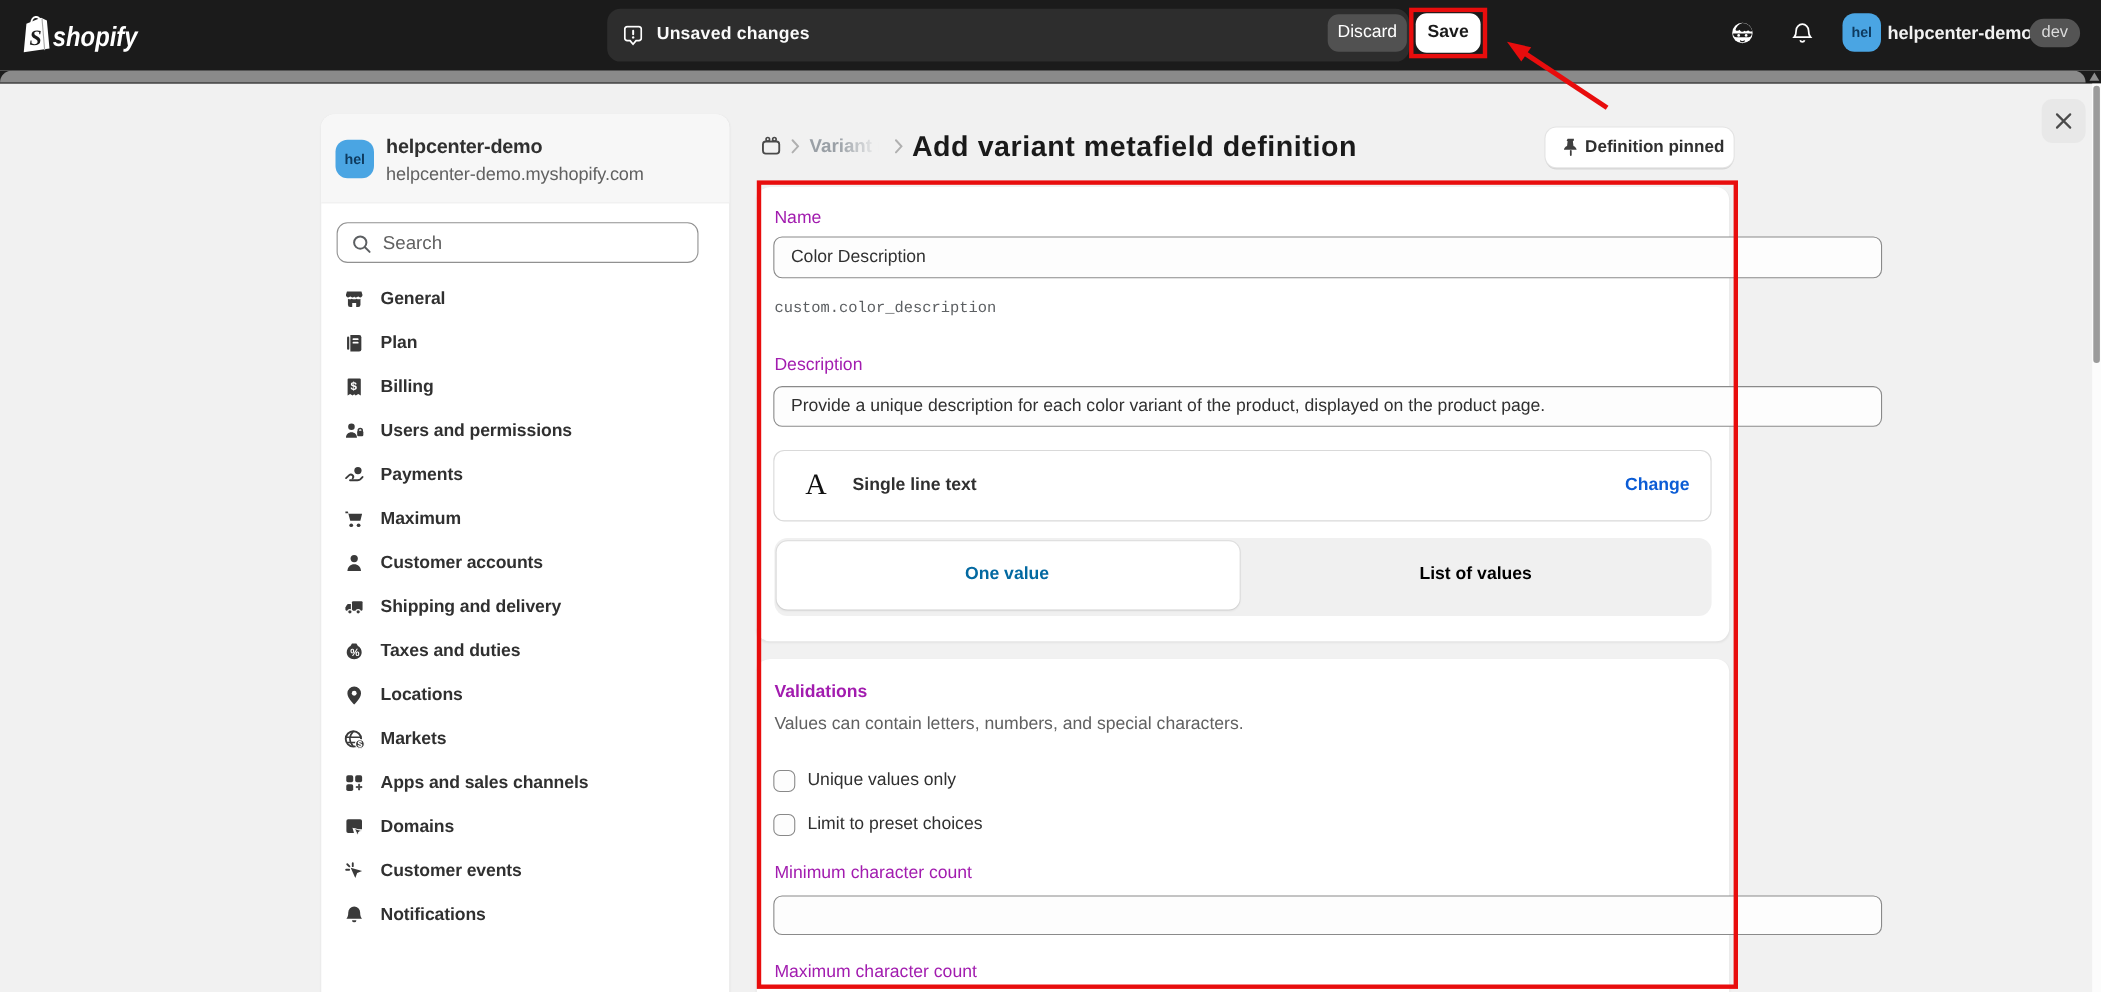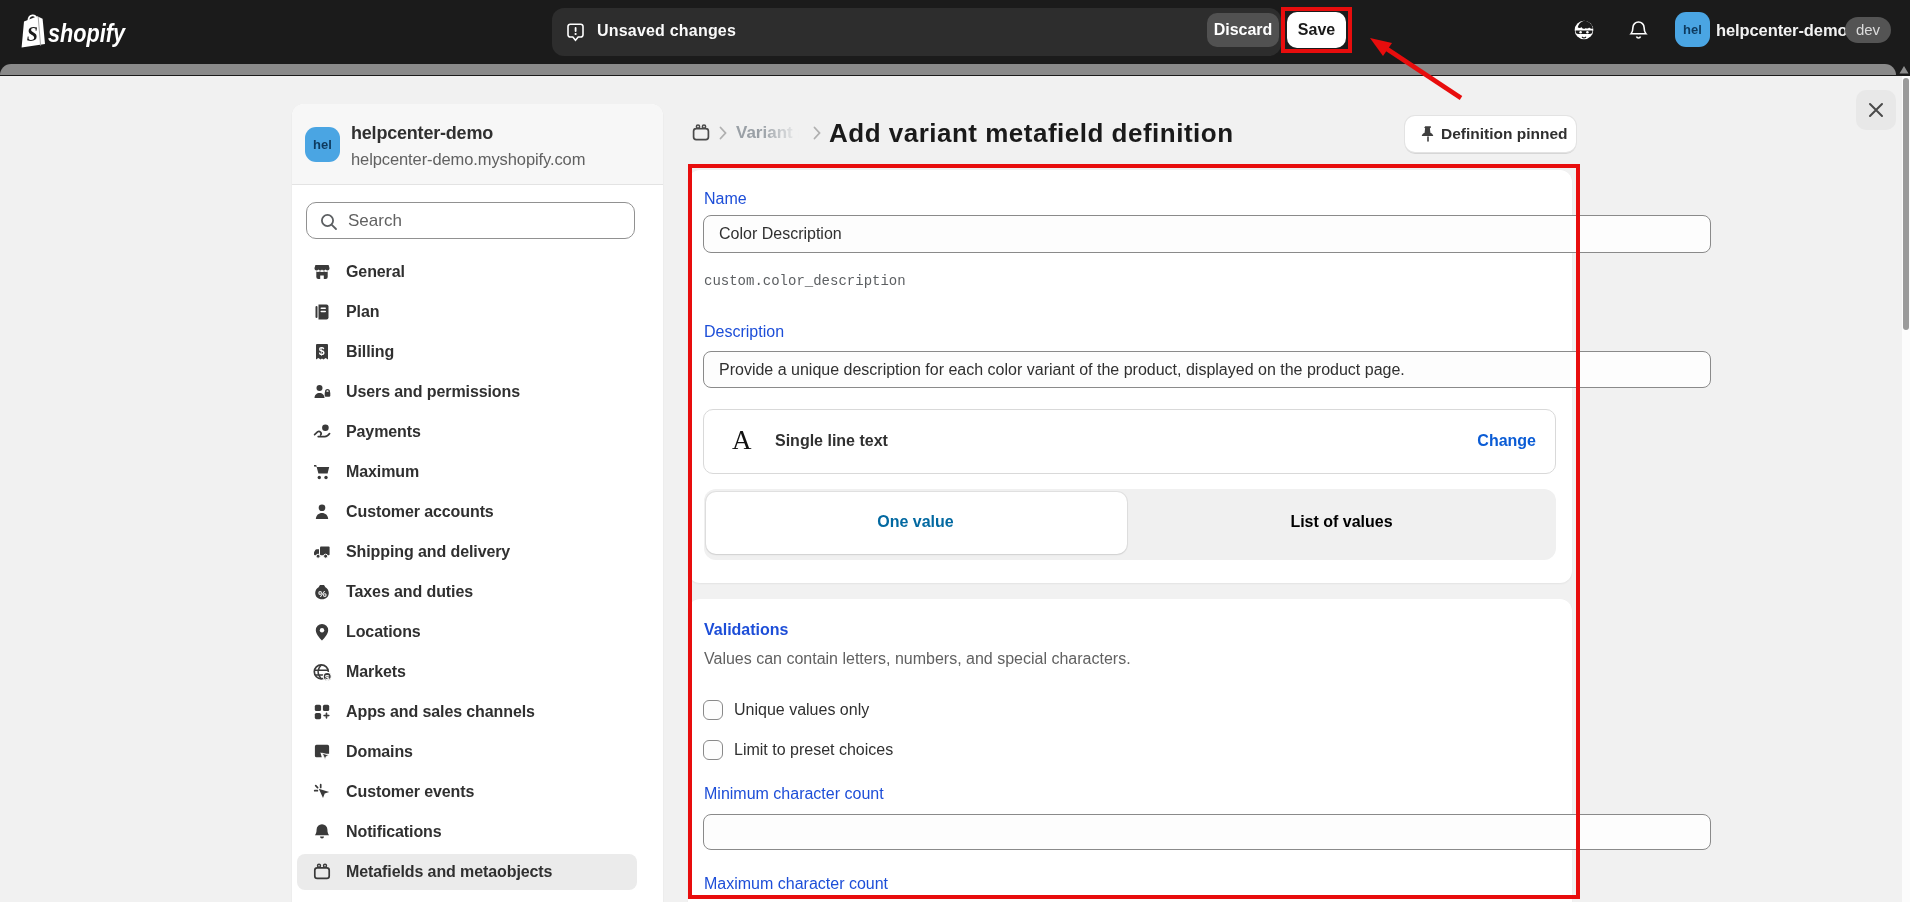--- a/index.html
+++ b/index.html
@@ -4,21 +4,21 @@
 <style>
   * { margin:0; padding:0; box-sizing:border-box; }
   html,body { width:1910px; height:902px; overflow:hidden; }
   body { font-family:"Liberation Sans", sans-serif; background:#f1f1f1; position:relative; }
   .abs { position:absolute; }
 
   
   #topbar { position:absolute; left:0; top:0; width:1910px; height:64px; background:#1b1b1b; }
   #savebar { position:absolute; left:552px; top:8px; width:729px; height:48px; background:#2d2d2d; border-radius:12px; }
   #savebar .msg { position:absolute; left:45px; top:14px; white-space:nowrap; font-size:16px; font-weight:bold; color:#fafafa; letter-spacing:.2px; }
-  #discardBtn { position:absolute; left:655px; top:5px; width:72px; height:34px; background:#515151; border-radius:10px; color:#fff; font-size:16px; font-weight:bold; text-align:center; line-height:34px; }
+  #discardBtn { position:absolute; left:655px; top:5px; width:72px; height:34px; background:#515151; border-radius:10px; color:#fff; font-size:16px; font-weight:normal; text-align:center; line-height:34px; }
   #saveBtn { position:absolute; left:1287px; top:12px; width:59px; height:36px; background:#fff; border-radius:10px; color:#1a1a1a; font-size:16px; font-weight:bold; text-align:center; line-height:36px; }
   #redRectSave { position:absolute; left:1281px; top:7px; width:71px; height:46px; border:4px solid #e80d0d; z-index:40; }
   .topname { position:absolute; left:1716px; top:21px; font-size:16.5px; font-weight:bold; color:#f2f2f2; letter-spacing:-.1px; }
   #devBadge { position:absolute; left:1845px; top:17px; width:46px; height:26px; background:#545454; border-radius:13px; color:#dcdcdc; font-size:15px; text-align:center; line-height:26px; }
   #avatarTop { position:absolute; left:1675px; top:12px; width:35px; height:35px; background:#4aa5e3; border-radius:11px; color:#0e3a5e; font-size:13px; font-weight:bold; text-align:center; line-height:35px; }
 
   
   #strip { position:absolute; left:0; top:64px; width:1896px; height:11px; background:#8a8a8a; border-radius:12px 12px 0 0; }
   #stripBack { position:absolute; left:0; top:64px; width:1910px; height:12px; background:#1b1b1b; }
   #sheet { position:absolute; left:0; top:76px; width:1910px; height:826px; background:#f1f1f1; }
@@ -49,21 +49,21 @@
   .chev { position:absolute; top:126px; width:8px; height:14px; }
   #bcGray { position:absolute; left:736px; top:123px; font-size:17px; font-weight:bold; color:#9aa0a6; }
   #bcFade { position:absolute; left:762px; top:116px; width:50px; height:30px; background:linear-gradient(to right, rgba(241,241,241,0), #f1f1f1 75%); }
   #title { position:absolute; left:829px; top:118px; font-size:26px; font-weight:bold; color:#1a1a1a; letter-spacing:.5px; }
   #pinnedBtn { position:absolute; left:1405px; top:116px; width:171px; height:36px; background:#fff; border-radius:10px; box-shadow:0 0 0 1px #e3e3e3, 0 2px 0 rgba(26,26,26,.12); }
   #pinnedBtn .t { position:absolute; left:36px; top:9px; font-size:15.5px; font-weight:bold; color:#303030; }
 
   .card { position:absolute; left:688px; width:884px; background:#fff; border-radius:12px; box-shadow:0 1px 2px rgba(0,0,0,.06); }
   #card1 { top:170px; height:413px; }
   #card2 { top:599px; height:330px; border-radius:12px 12px 0 0; }
-  .flabel { position:absolute; left:16px; font-size:16px; color:#1d4ed8; }
+  .flabel { position:absolute; left:16px; font-size:16px; color:#a21caf; }
   .tinput { position:absolute; left:15px; width:1008px; background:#fdfdfd; border:1px solid #8a8a8a; border-radius:8px; font-size:16px; color:#303030; }
   .tinput .tx { position:absolute; left:15px; top:50%; transform:translateY(-50%); white-space:nowrap; }
   #mono { position:absolute; left:16px; top:103px; font-family:"Liberation Mono", monospace; font-size:14px; color:#5c5f62; }
   #typeBox { position:absolute; left:15px; top:239px; width:853px; height:65px; border:1px solid #d9d9d9; border-radius:10px; }
   #typeBox .aicon { position:absolute; left:28px; top:15px; font-family:"Liberation Serif", serif; font-size:27px; color:#111; }
   #typeBox .tname { position:absolute; left:71px; top:22px; font-size:16px; font-weight:bold; color:#303030; }
   #typeBox .chg { position:absolute; right:19px; top:22px; font-size:16px; font-weight:bold; color:#0b5cd5; }
   #segs { position:absolute; left:16px; top:319px; width:852px; height:71px; background:#f0f0f0; border-radius:12px; }
   #segOne { position:absolute; left:2px; top:3px; width:421px; height:62px; background:#fff; border-radius:10px; box-shadow:0 0 0 1px rgba(0,0,0,.06), 0 1px 2px rgba(0,0,0,.08); }
   #segs .s1 { position:absolute; left:0; top:24px; width:423px; text-align:center; font-size:16px; font-weight:bold; color:#0369a1; }
@@ -258,28 +258,20 @@
           <path stroke="#3a3a3a" stroke-width="1.7" stroke-linecap="round" d="M3.7 3.7 5.6 5.6M2.7 8.7h2.7M8.7 2.7v2.7"></path>
         </svg>
         <div class="lbl">Customer events</div>
       </div>
       <div class="navitem">
         <svg width="20" height="20" viewBox="0 0 20 20">
           <path fill="#3a3a3a" d="M10 2.2a5.4 5.4 0 0 1 5.4 5.4c0 3 .8 4.7 1.7 5.7H2.9c.9-1 1.7-2.7 1.7-5.7A5.4 5.4 0 0 1 10 2.2Z"></path>
           <path fill="#3a3a3a" d="M8 14.5a2 2 0 0 0 4 0Z"></path>
         </svg>
         <div class="lbl">Notifications</div>
-      </div>
-      <div class="navitem sel">
-        <svg width="20" height="20" viewBox="0 0 20 20">
-          <rect x="2.8" y="5.8" width="14.4" height="10.6" rx="2.4" fill="none" stroke="#3a3a3a" stroke-width="1.7"></rect>
-          <circle cx="7" cy="3.7" r="1.5" fill="none" stroke="#3a3a3a" stroke-width="1.4"></circle>
-          <circle cx="13" cy="3.7" r="1.5" fill="none" stroke="#3a3a3a" stroke-width="1.4"></circle>
-        </svg>
-        <div class="lbl">Metafields and metaobjects</div>
       </div>
     </div>
 </div>
 
 <svg id="bcIcon" width="20" height="20" viewBox="0 0 20 20">
   <rect x="2.6" y="5.6" width="14.8" height="11" rx="2.6" fill="none" stroke="#4a4a4a" stroke-width="1.7"></rect>
   <circle cx="7" cy="3.6" r="1.6" fill="none" stroke="#4a4a4a" stroke-width="1.5"></circle>
   <circle cx="13" cy="3.6" r="1.6" fill="none" stroke="#4a4a4a" stroke-width="1.5"></circle>
 </svg>
 <svg class="chev" style="left:719px" viewBox="0 0 8 14">

